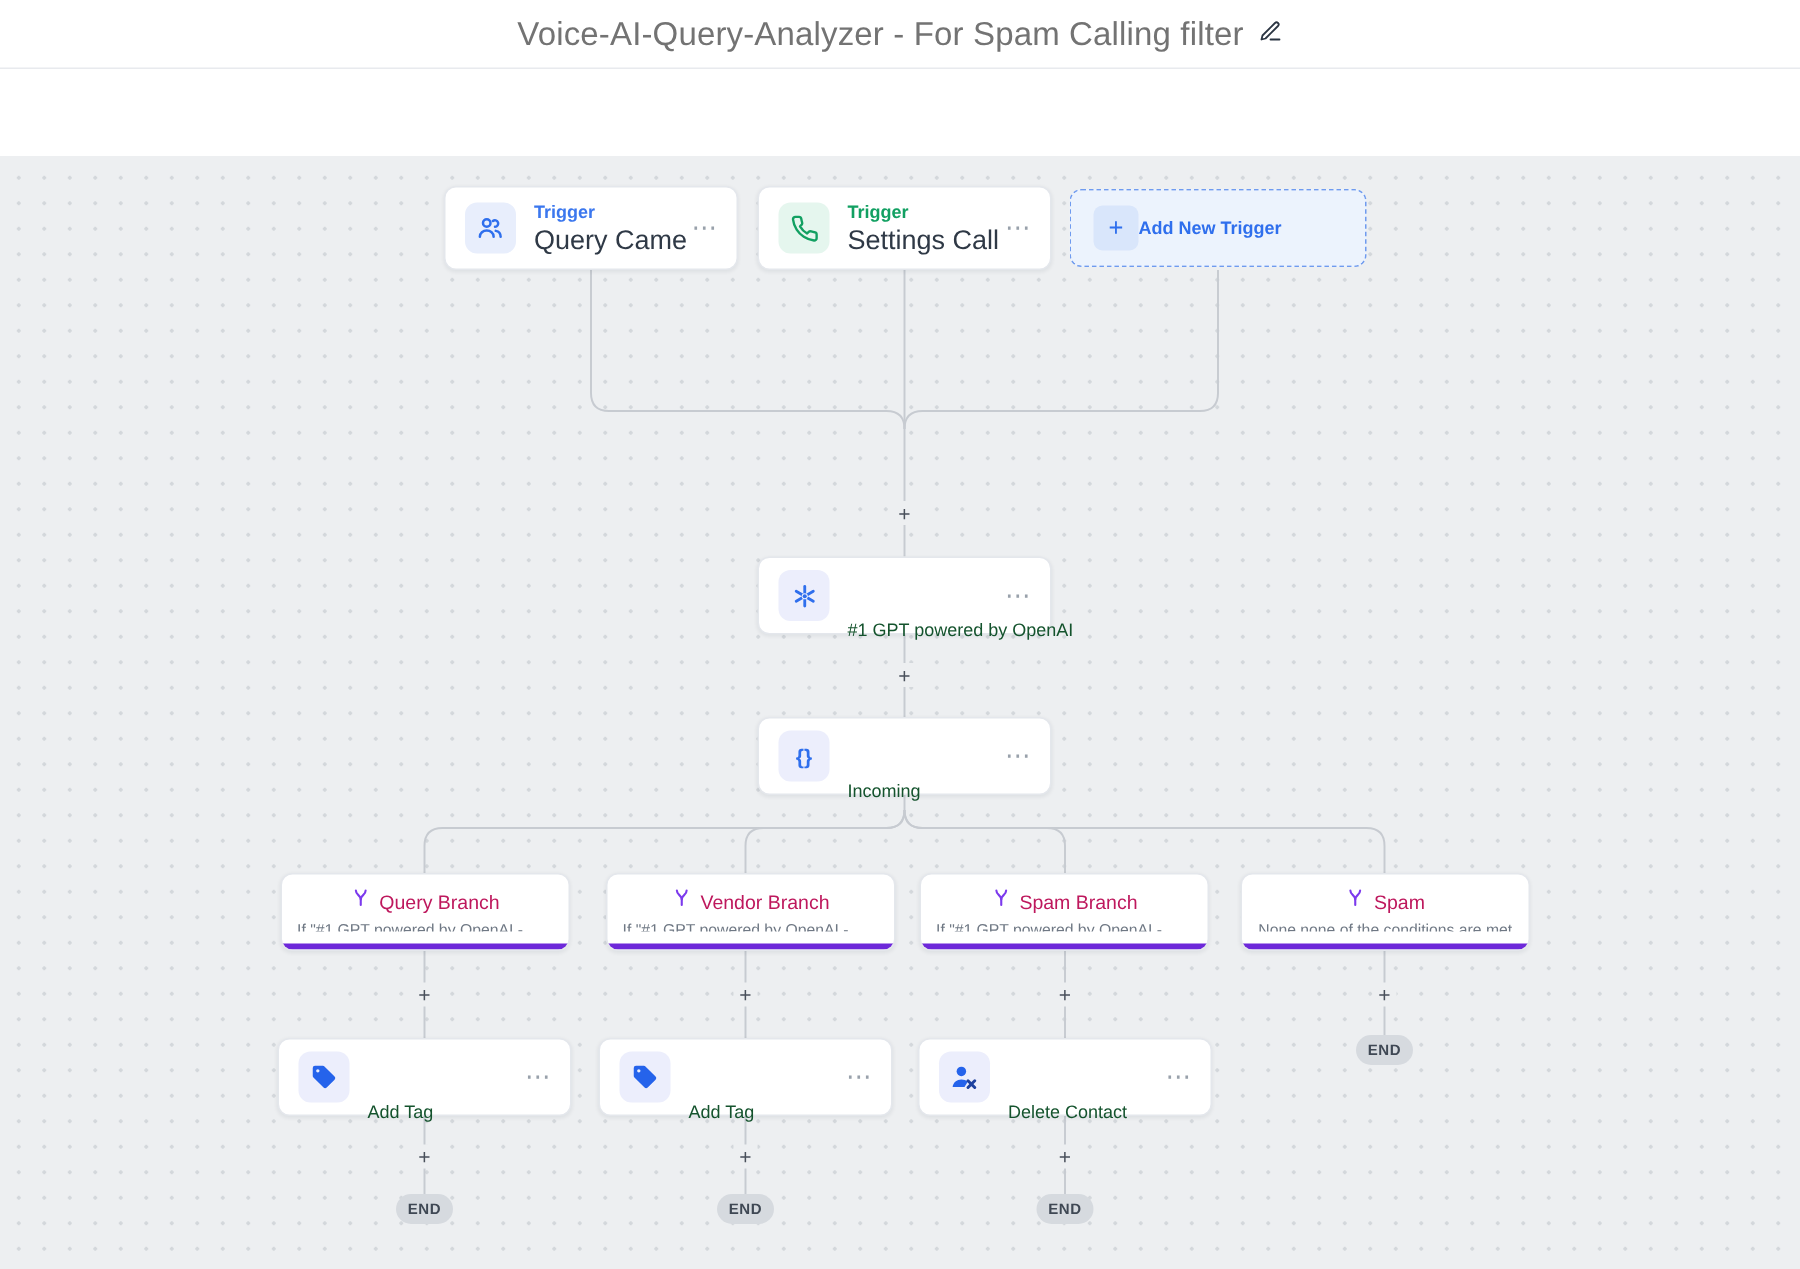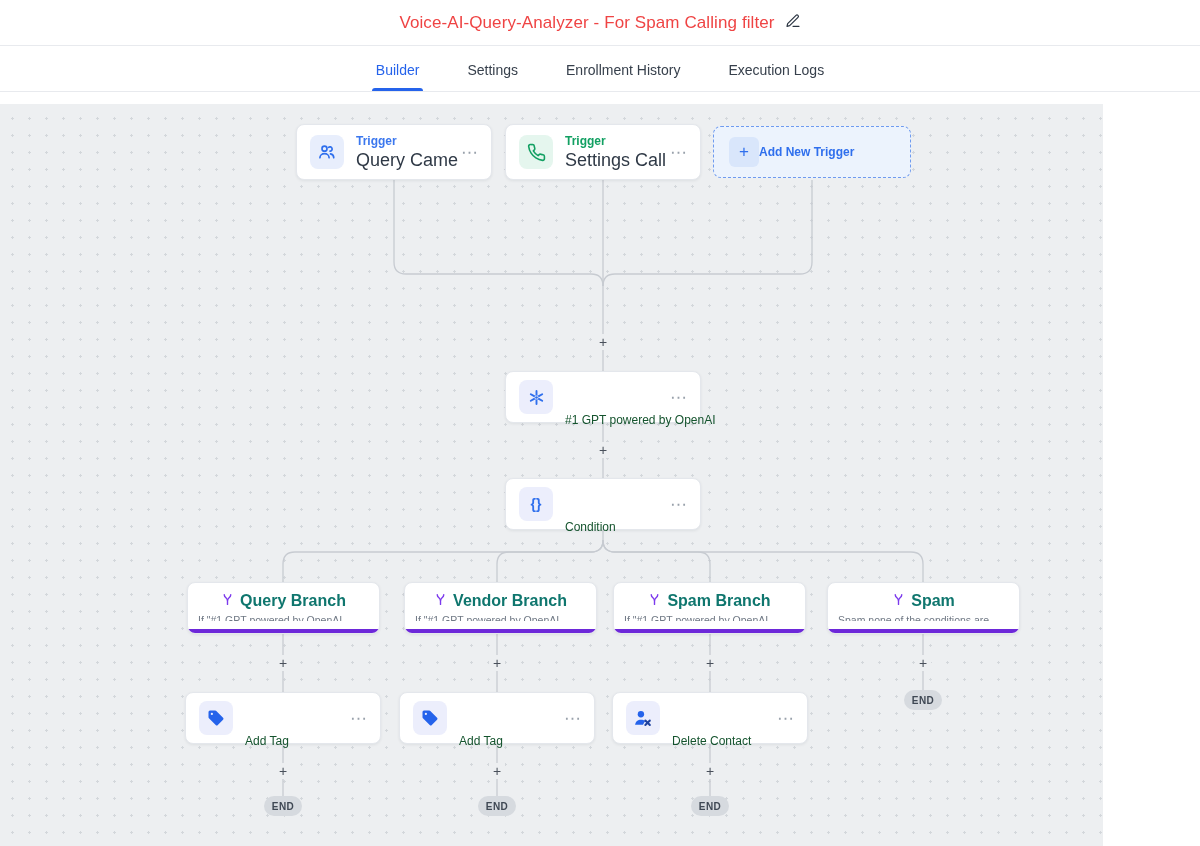--- a/index.html
+++ b/index.html
@@ -3,34 +3,34 @@
 <meta charset="utf-8">
 <style>
   * { margin:0; padding:0; box-sizing:border-box; }
   html,body { width:1200px; height:846px; }
   body { font-family:"Liberation Sans", sans-serif; background:#fff; overflow:hidden; }
   .app { position:relative; width:1200px; height:846px; }
 
   
   .title-bar { height:46px; background:#fff; border-bottom:1px solid #e8eaee;
     display:flex; align-items:center; justify-content:center; gap:10px; }
-  .page-title { font-size:17px; color:#ef4444; font-weight:500; letter-spacing:.1px; }
+  .page-title { font-size:22px; color:#737373; font-weight:500; letter-spacing:.1px; }
   .edit-btn { background:none; border:none; cursor:pointer; display:flex; align-items:center; }
 
   .tab-bar { height:46px; background:#fff; border-bottom:1px solid #e8eaee;
     display:flex; align-items:flex-end; justify-content:center; gap:44px; }
   .tab { font-size:14px; color:#37404c; font-weight:500; padding:12px 2px 13px;
     background:none; border:none; cursor:pointer; position:relative; }
   .tab.active { color:#2563eb; }
   .tab.active::after { content:""; position:absolute; left:-2px; right:-2px; bottom:0;
     height:3px; border-radius:3px 3px 0 0; background:#2563eb; }
   .header-gap { height:12px; background:#fff; }
 
   
-  .canvas { position:absolute; left:0; top:104px; width:1103px; height:742px;
+  .canvas { position:absolute; left:0; top:104px; width:1200px; height:742px;
     background-color:#edeff1;
     background-image:radial-gradient(circle, #d3d7db 1.1px, transparent 1.1px);
     background-size:17px 17px; background-position:4px 6px; }
   .wires { position:absolute; left:0; top:0; pointer-events:none; }
   .wires path { fill:none; stroke:#c7cbd1; stroke-width:1.3; }
 
   .card { position:absolute; background:#fff; border:1px solid #e4e7ec; border-radius:8px;
     box-shadow:0 1px 3px rgba(16,24,40,.07); display:flex; align-items:center; cursor:pointer; }
   .icon-tile { width:34px; height:34px; border-radius:8px; display:flex; align-items:center;
     justify-content:center; margin-left:13px; flex:none; }
@@ -51,21 +51,21 @@
     border-radius:8px; display:flex; align-items:center; cursor:pointer; }
   .plus-tile { width:30px; height:30px; border-radius:6px; background:#d9e6fb; color:#2f6fed;
     display:flex; align-items:center; justify-content:center; font-size:17px; font-weight:500;
     margin-left:15px; flex:none; }
   .add-trigger-label { font-size:12px; font-weight:700; color:#2f6fed; }
 
   .branch-card { position:absolute; background:#fff; border:1px solid #e4e7ec; border-radius:8px;
     box-shadow:0 1px 3px rgba(16,24,40,.07); cursor:pointer; padding:9px 10px 12px;
     display:flex; flex-direction:column; align-items:center; overflow:hidden; }
   .branch-title-row { display:flex; align-items:center; gap:6px; }
-  .branch-title { font-size:16px; font-weight:700; color:#0f766e; }
+  .branch-title { font-size:13px; font-weight:400; color:#be185d; }
   .branch-sub { font-size:10.5px; color:#6f7884; margin-top:4px; max-width:100%;
     white-space:nowrap; overflow:hidden; text-overflow:ellipsis; }
   .branch-bar { position:absolute; left:0; right:0; bottom:0; height:4px; background:#6d28d9;
     border-radius:0 0 7px 7px; }
 
   .plus-marker { position:absolute; width:16px; height:16px; background:#edeff1;
     color:#49505b; font-size:14px; font-weight:500; line-height:15px; text-align:center;
     cursor:pointer; border:none; padding:0; }
   .end-pill { position:absolute; width:38px; height:20px; background:#d6dadf; border-radius:10px;
     color:#3f4854; font-size:10px; font-weight:700; display:flex; align-items:center;
@@ -81,26 +81,20 @@
     <button class="edit-btn">
       <span>
         <svg width="16" height="16" viewBox="0 0 24 24" fill="none" stroke="#2b3542" stroke-width="1.8" stroke-linecap="round" stroke-linejoin="round">
           <path d="M12 20h9"></path>
             <path d="M16.5 3.5a2.1 2.1 0 0 1 3 3L7 19l-4 1 1-4 12.5-12.5z"></path>
         </svg>
       </span>
     </button>
   </div>
 
-  <div class="tab-bar">
-    <button class="tab active">Builder</button>
-    <button class="tab">Settings</button>
-    <button class="tab">Enrollment History</button>
-    <button class="tab">Execution Logs</button>
-  </div>
   <div class="header-gap"></div>
 
   <div class="canvas">
 
     <svg class="wires" width="1200" height="742">
       <path d="M603,76 V267"></path>
       <path d="M394,76 V158 Q394,170 406,170 H591 Q603,170 603,182"></path>
       <path d="M812,76 V158 Q812,170 800,170 H615 Q603,170 603,182"></path>
       <path d="M603,319 V374"></path>
       <path d="M603,426 V436 Q603,448 591,448 H295 Q283,448 283,460 V478"></path>
@@ -164,21 +158,21 @@
             <circle cx="12" cy="12" r="1.7" fill="#2f6fed"></circle>
           </g>
         </svg>
       </span>
       <span class="single-label">#1 GPT powered by OpenAI</span>
       <button class="more-btn">⋯</button>
     </div>
 
     <div class="card" style="left:505px; top:374px; width:196px; height:52px;">
       <span class="icon-tile tile-lav" style="color:#2f6fed; font-weight:700; font-size:14px;">{}</span>
-      <span class="single-label">Condition</span>
+      <span class="single-label">Incoming</span>
       <button class="more-btn">⋯</button>
     </div>
 
     <div class="branch-card" style="left:187px; top:478px; width:193px; height:52px;">
       <span class="branch-title-row">
         <span>
           <svg width="13" height="13" viewBox="0 0 24 24" fill="none" stroke="#7c3aed" stroke-width="2.6" stroke-linecap="round">
             <path d="M6 3c0 6 6 5.5 6 11v7"></path>
               <path d="M18 3c0 6-6 5.5-6 11"></path>
           </svg>
@@ -220,21 +214,21 @@
     <div class="branch-card" style="left:827px; top:478px; width:193px; height:52px;">
       <span class="branch-title-row">
         <span>
           <svg width="13" height="13" viewBox="0 0 24 24" fill="none" stroke="#7c3aed" stroke-width="2.6" stroke-linecap="round">
             <path d="M6 3c0 6 6 5.5 6 11v7"></path>
               <path d="M18 3c0 6-6 5.5-6 11"></path>
           </svg>
         </span>
         <span class="branch-title">Spam</span>
       </span>
-      <span class="branch-sub">Spam none of the conditions are met</span>
+      <span class="branch-sub">None none of the conditions are met</span>
       <span class="branch-bar"></span>
     </div>
 
     <div class="card" style="left:185px; top:588px; width:196px; height:52px;">
       <span class="icon-tile tile-lav">
         <svg width="18" height="18" viewBox="0 0 24 24" fill="#2563eb">
           <path d="M21.4 11.6l-9-9A2 2 0 0 0 11 2H4a2 2 0 0 0-2 2v7c0 .5.2 1 .6 1.4l9 9a2 2 0 0 0 2.8 0l7-7a2 2 0 0 0 0-2.8zM6.5 8A1.5 1.5 0 1 1 8 6.5 1.5 1.5 0 0 1 6.5 8z"></path>
         </svg>
       </span>
       <span class="single-label">Add Tag</span>

